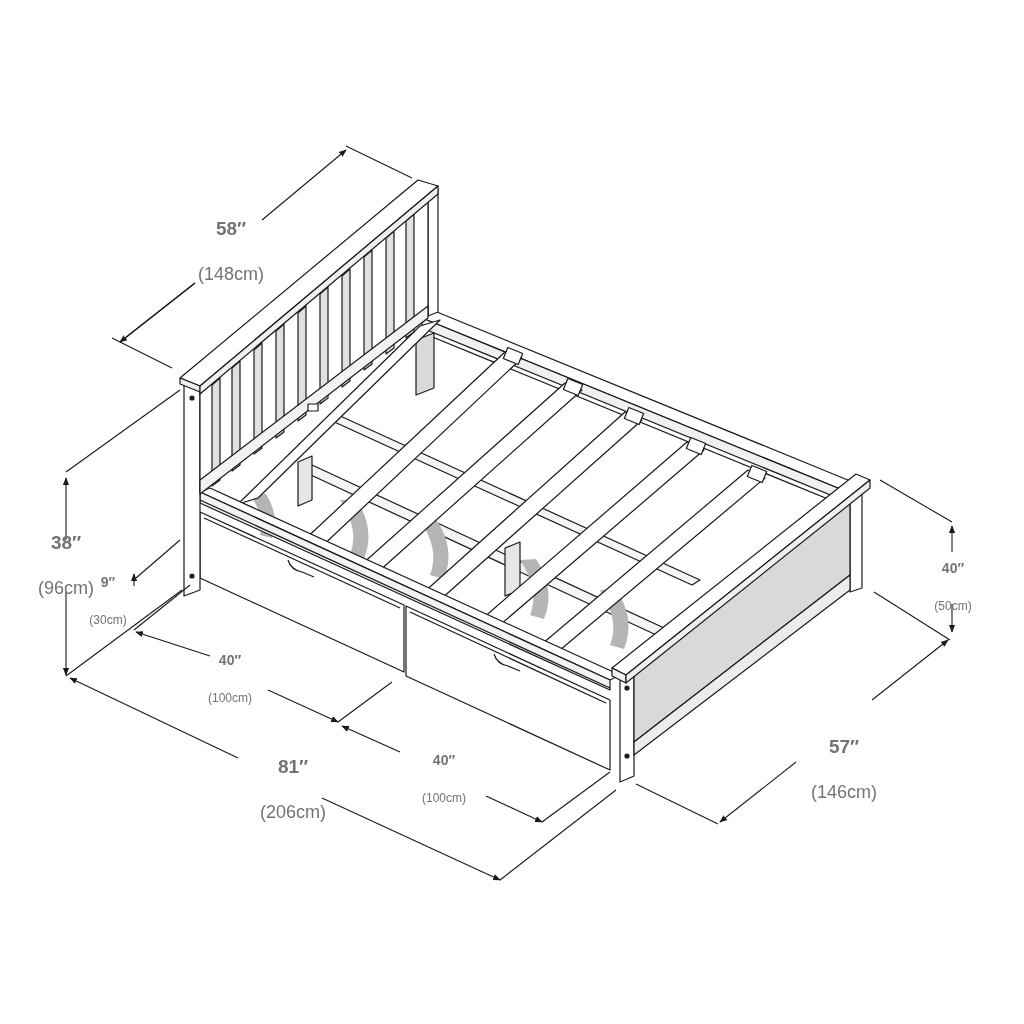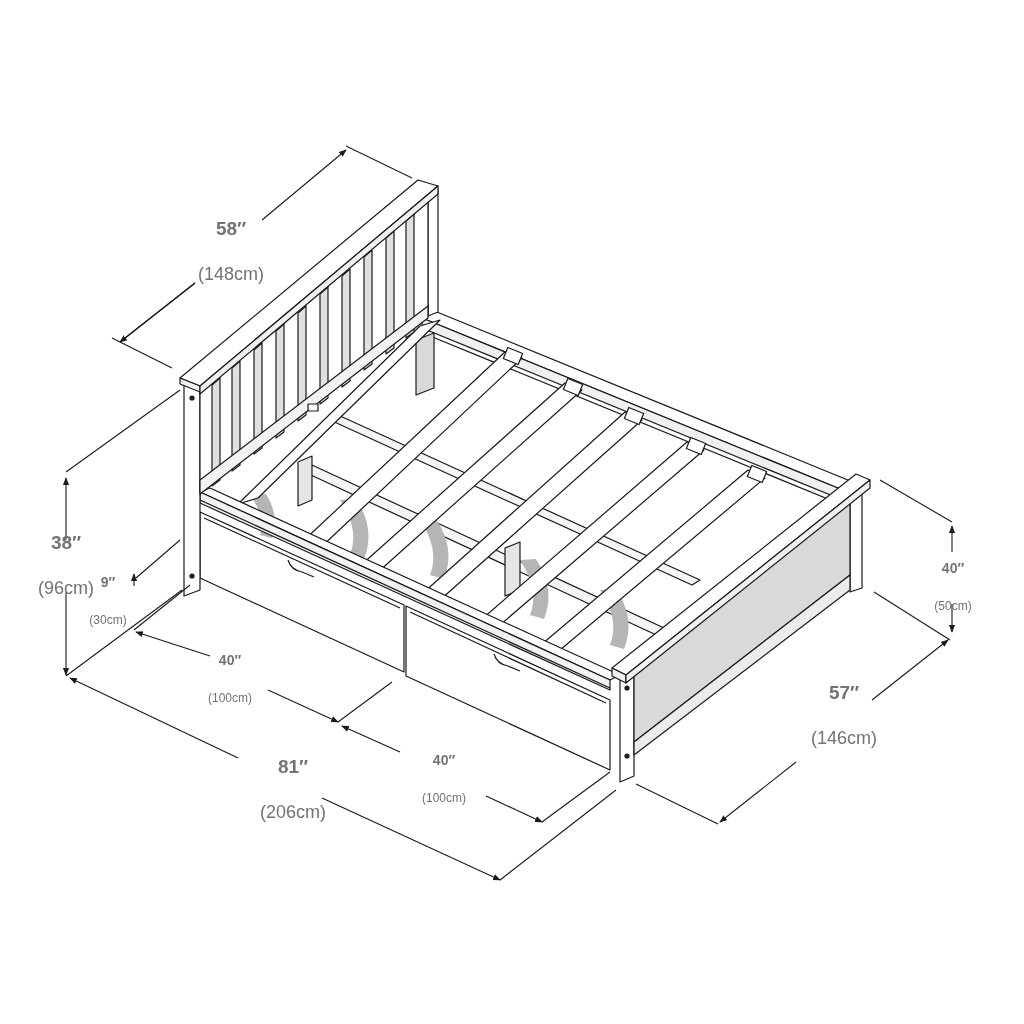--- a/index.html
+++ b/index.html
@@ -187,21 +187,21 @@
 <div class="lbl small" style="left:404px; top:752px; width:80px;">
   <span class="imp">40″</span>
   <span class="met">(100cm)</span>
 </div>
 
 <div class="lbl big" style="left:248px; top:756px; width:90px;">
   <span class="imp">81″</span>
   <span class="met">(206cm)</span>
 </div>
 
-<div class="lbl big" style="left:796px; top:682px; width:96px;">
+<div class="lbl big" style="left:796px; top:736px; width:96px;">
   <span class="imp">57″</span>
   <span class="met">(146cm)</span>
 </div>
 
 <div class="lbl small" style="left:918px; top:560px; width:70px;">
   <span class="imp">40″</span>
   <span class="met">(50cm)</span>
 </div>
 
 </body></html>

